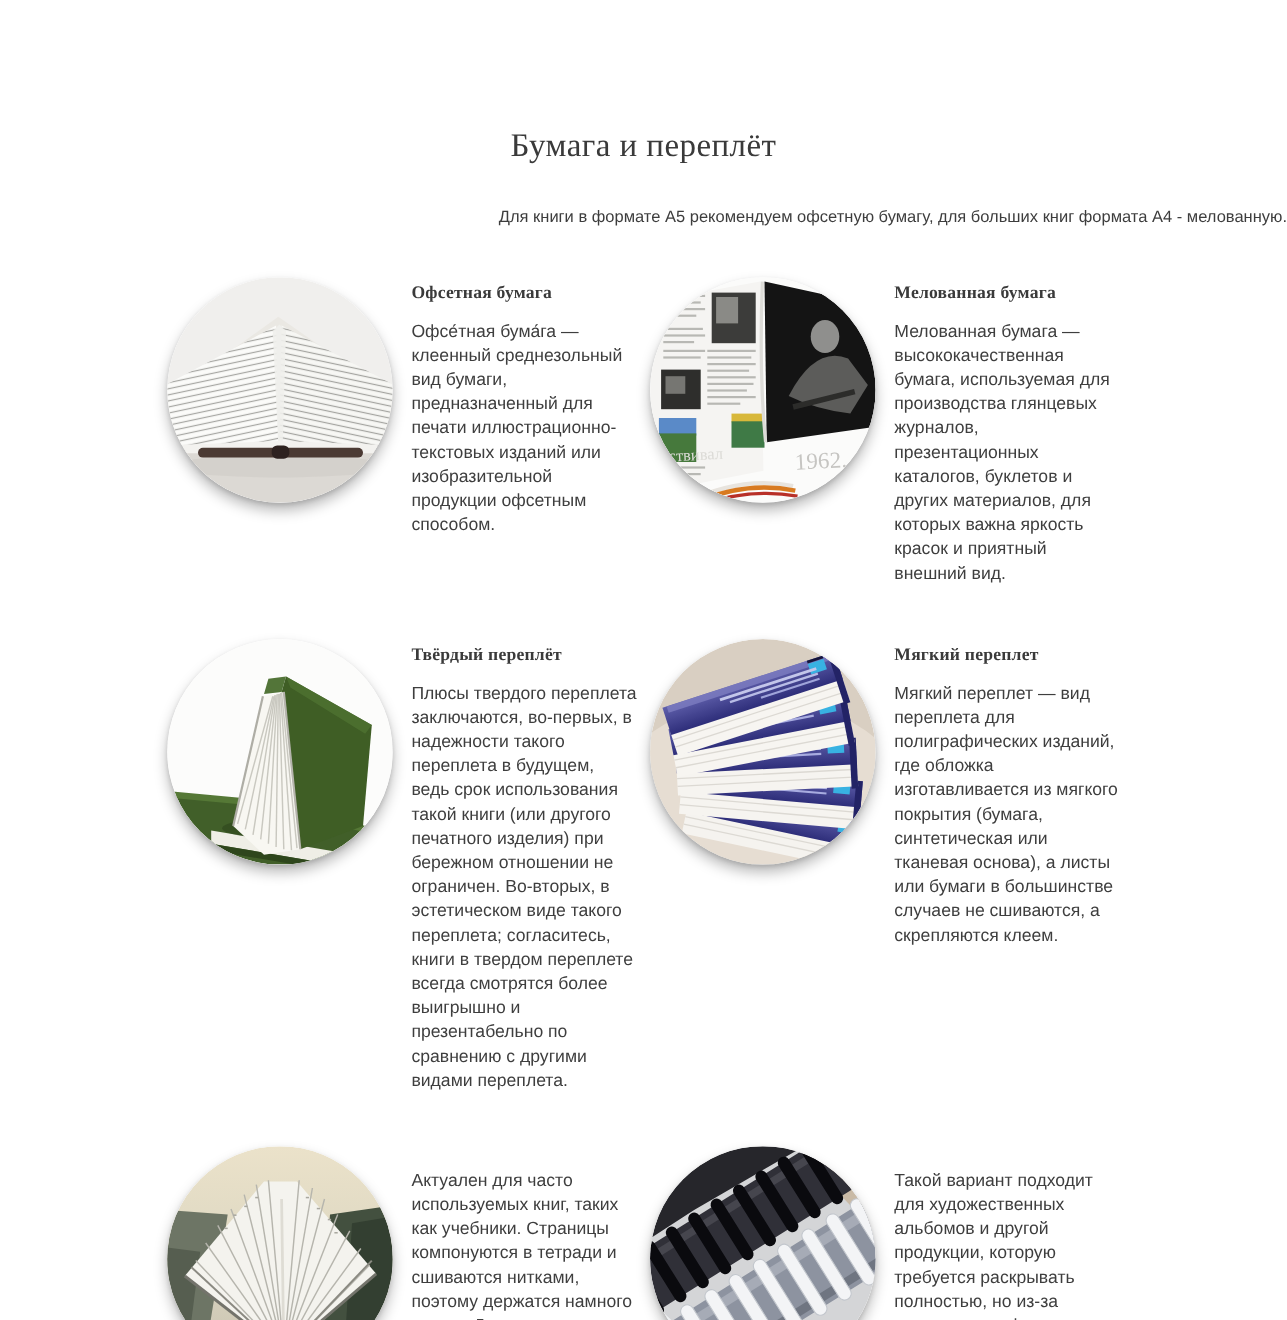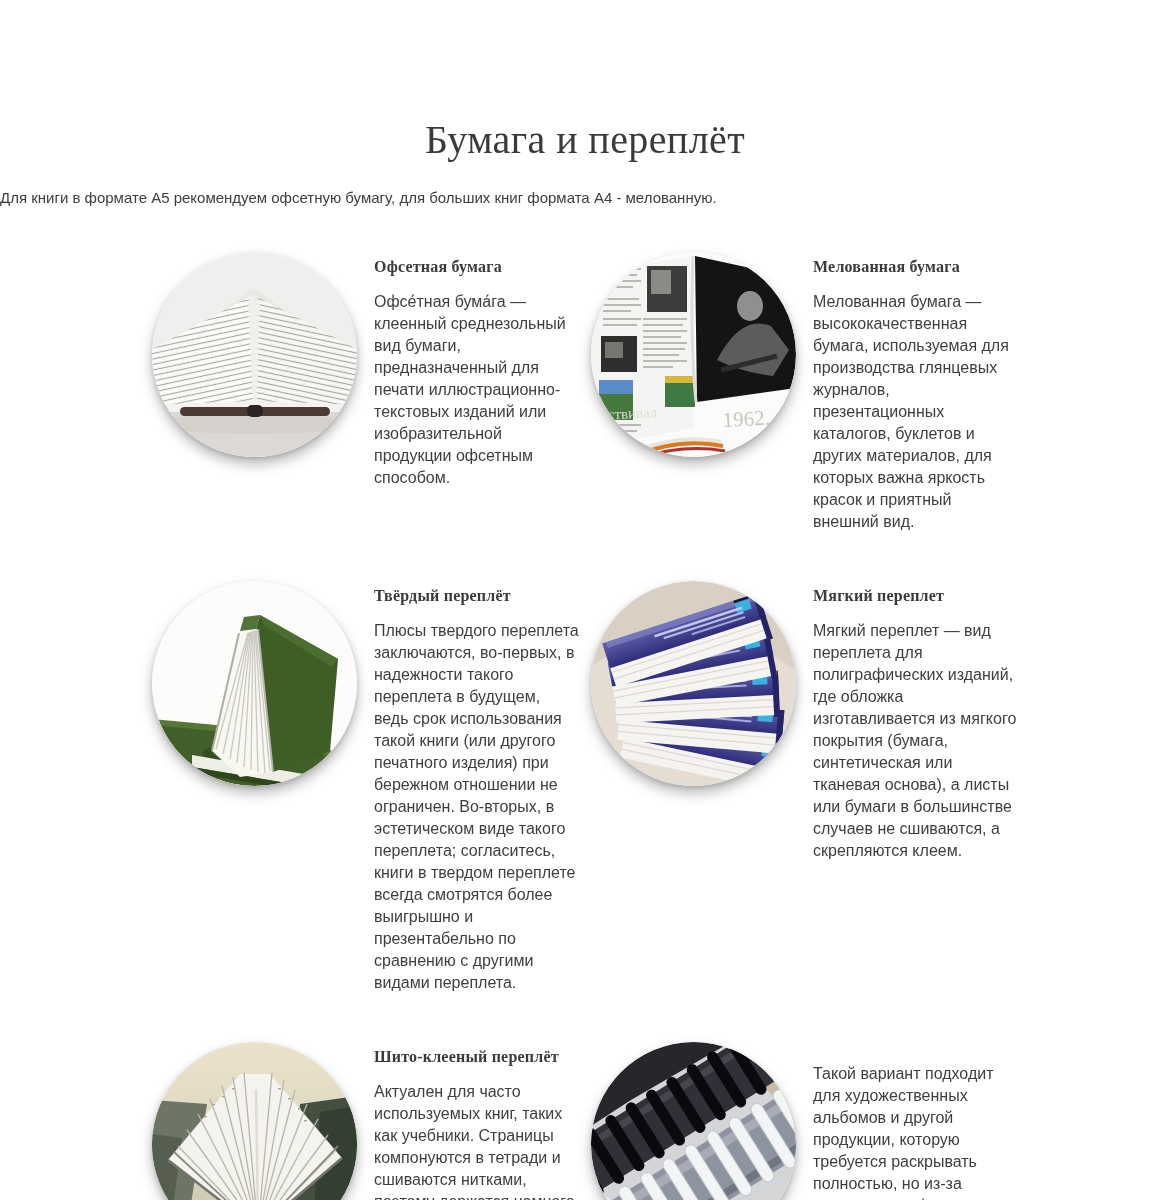--- a/index.html
+++ b/index.html
@@ -5,26 +5,26 @@
   * { margin:0; padding:0; box-sizing:border-box; }
   html,body { background:#ffffff; }
   body {
     width:1170px; min-height:1200px; margin:0 auto;
     font-family:"Liberation Sans","DejaVu Sans",sans-serif;
     color:#3e3e3e;
   }
   .page { width:1170px; padding-top:116px; padding-bottom:70px; }
   .page-title {
     font-family:"Liberation Serif","DejaVu Serif",serif;
-    font-weight:400; font-size:40px; color:#3a3a3a;
+    font-weight:400; font-size:30px; color:#3a3a3a;
     text-align:center; letter-spacing:.4px;
   }
   .page-subtitle {
-    margin-top:25px; font-size:15px; line-height:20px;
-    color:#3d3d3d; text-align:left;
+    margin-top:38px; font-size:15px; line-height:20px;
+    color:#3d3d3d; text-align:right;
   }
   .grid {
     width:866px; margin:44px auto 0;
     display:grid; grid-template-columns:427px 427px;
     column-gap:12px; row-gap:48px;
   }
   .item { display:flex; gap:17px; align-items:flex-start; }
   .photo {
     width:205px; height:205px; flex:0 0 205px;
     border-radius:50%; overflow:hidden; background:#fff;
@@ -324,21 +324,20 @@
               <path d="M98,187 L97,196"></path>
                 <path d="M102,188 L101,197"></path>
                 <path d="M106,188 L106,197"></path>
               <path d="M110,188 L111,197"></path>
                 <path d="M114,187 L115,196"></path>
             </g>
           </g>
         </svg>
       </div>
       <div class="item-content">
-        <h2 class="item-title">Шито-клееный переплёт</h2>
         <p class="item-body">Актуален для часто используемых книг, таких как учебники. Страницы компонуются в тетради и сшиваются нитками, поэтому держатся намного лучше. Для дополнительной защиты закажите ламинирование обложки или её покрытие УФ-лаком.</p>
       </div>
     </article>
 
     <article class="item">
       <div class="photo">
         <svg viewBox="0 0 205 205">
           <defs>
               <clipPath id="p6c">
                 <circle cx="102.5" cy="102.5" r="102.5"></circle>

